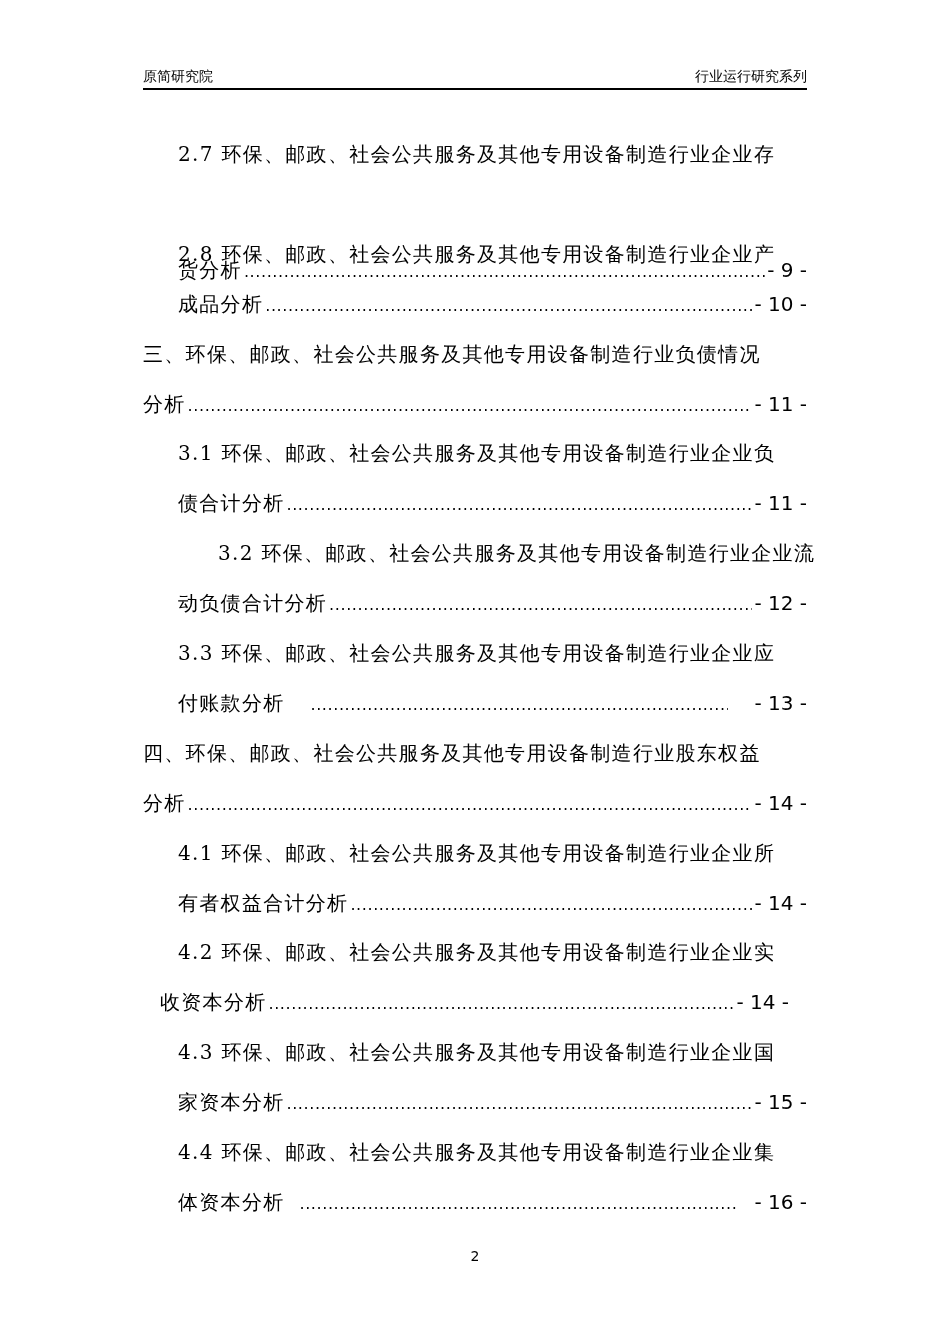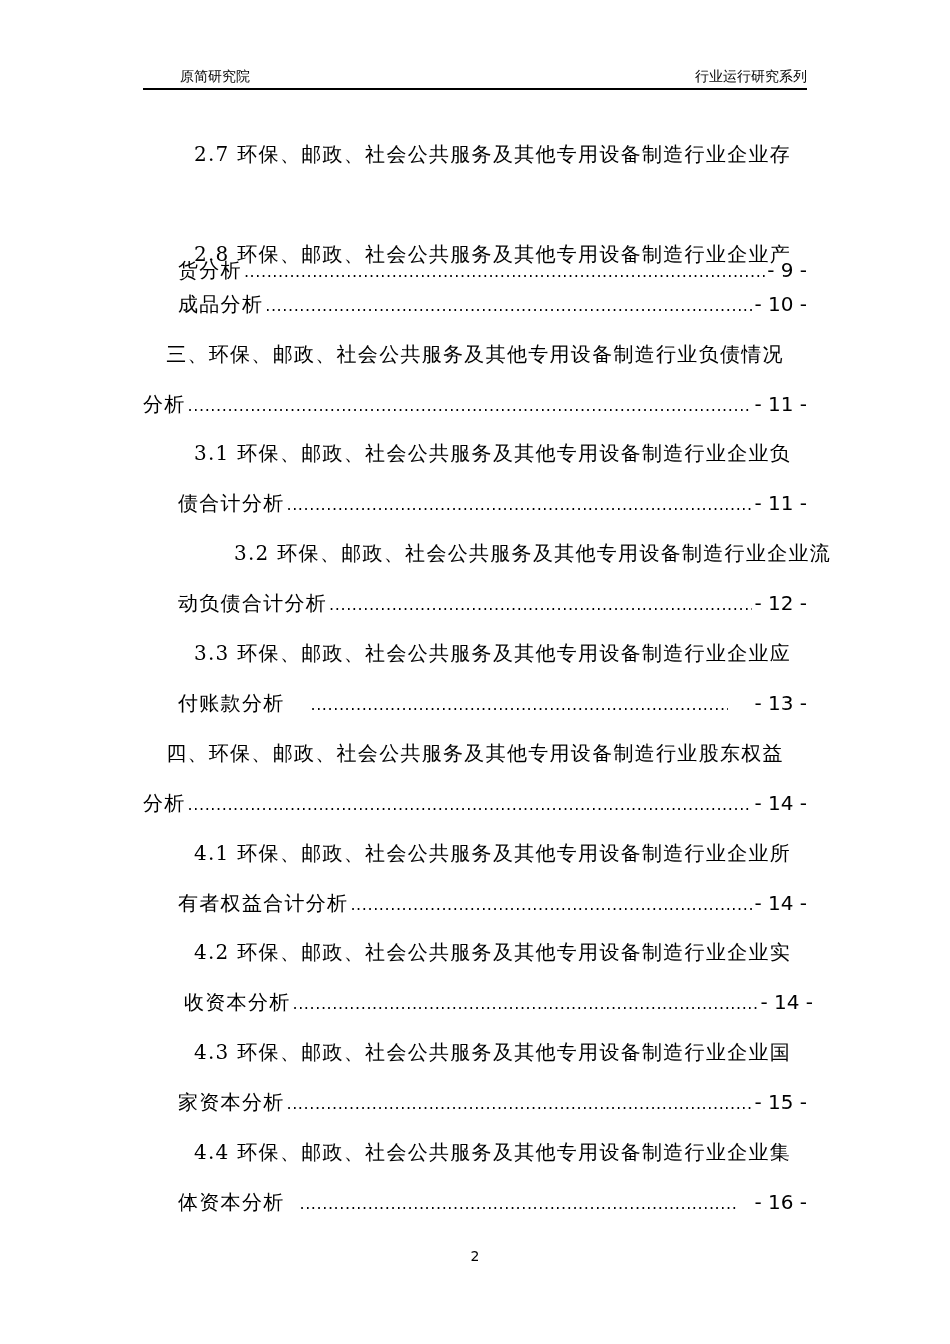--- a/index.html
+++ b/index.html
@@ -17,21 +17,21 @@
     }
     .header {
       position: absolute;
       left: 143px;
       top: 66px;
       width: 664px;
       height: 22px;
       font-size: 14px;
       line-height: 20px;
     }
-    .header-left { position: absolute; left: 0; top: 0; margin-left: 37px; }
+    .header-left { position: absolute; left: 0; top: 0; }
     .header-right { position: absolute; right: 0; top: 0; }
     .header-rule {
       position: absolute;
       left: 143px;
       top: 88px;
       width: 664px;
       height: 2px;
       background: #000000;
     }
     .toc {
@@ -42,21 +42,20 @@
     }
     .toc-entry {
       position: absolute;
       font-size: 20px;
       line-height: 28px;
     }
     .toc-line1 {
       position: absolute;
       white-space: nowrap;
       letter-spacing: 1.3px;
-      text-align: center;
     }
     .toc-line2 {
       position: absolute;
       display: flex;
       align-items: baseline;
       white-space: nowrap;
     }
     .toc-line2 .label { letter-spacing: 1.3px; }
     .toc-line2 .leader {
       flex: 1;
@@ -149,21 +148,21 @@
     <div class="toc-entry" style="left: 0px; top: 0px;">
       <div class="toc-line1" style="left: 178px; top: 838.6px; width: 629px;"><span class="num">4.1</span> <span>环保、邮政、社会公共服务及其他专用设备制造行业企业所</span></div>
       <div class="toc-line2" style="left: 178px; top: 888.6px; width: 629px;">
         <span class="label">有者权益合计分析</span>
         <span class="leader"></span>
         <span class="page">- 14 -</span>
       </div>
     </div>
     <div class="toc-entry" style="left: 0px; top: 0px;">
       <div class="toc-line1" style="left: 178px; top: 938.4px; width: 629px;"><span class="num">4.2</span> <span>环保、邮政、社会公共服务及其他专用设备制造行业企业实</span></div>
-      <div class="toc-line2" style="left: 184px; top: 988.4px; width: 629px; justify-content: flex-end;">
+      <div class="toc-line2" style="left: 160px; top: 988.4px; width: 629px; justify-content: flex-end;">
         <span class="label">收资本分析</span>
         <span class="leader"></span>
         <span class="page">- 14 -</span>
       </div>
     </div>
     <div class="toc-entry" style="left: 0px; top: 0px;">
       <div class="toc-line1" style="left: 178px; top: 1038.2px; width: 629px;"><span class="num">4.3</span> <span>环保、邮政、社会公共服务及其他专用设备制造行业企业国</span></div>
       <div class="toc-line2" style="left: 178px; top: 1088.2px; width: 629px;">
         <span class="label">家资本分析</span>
         <span class="leader"></span>

